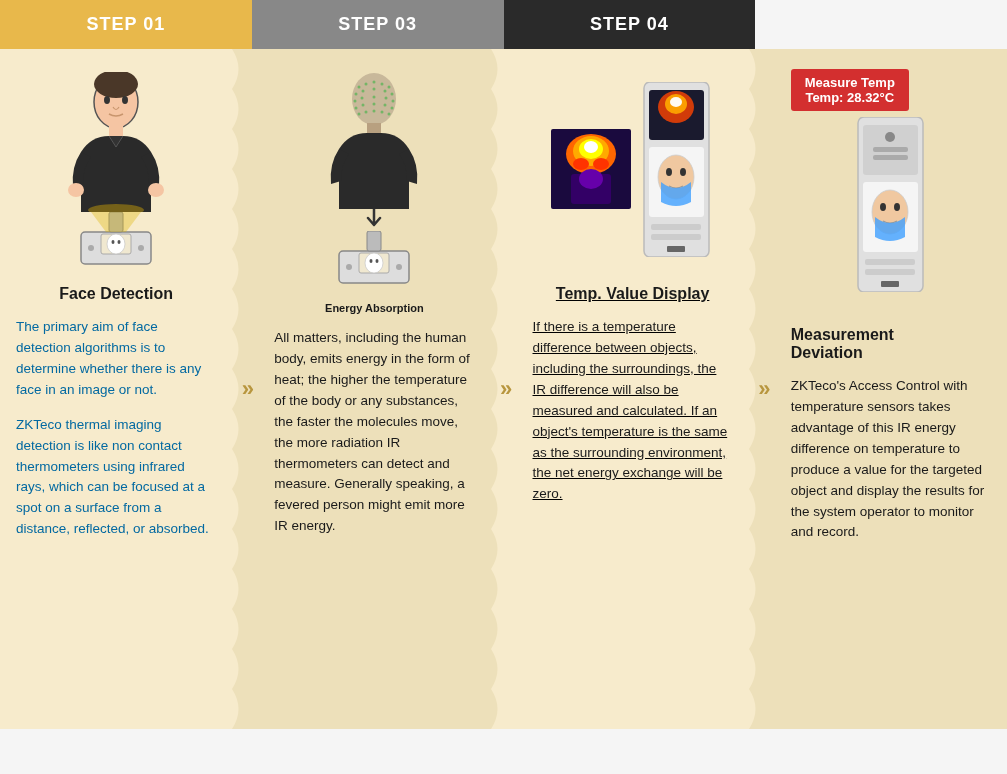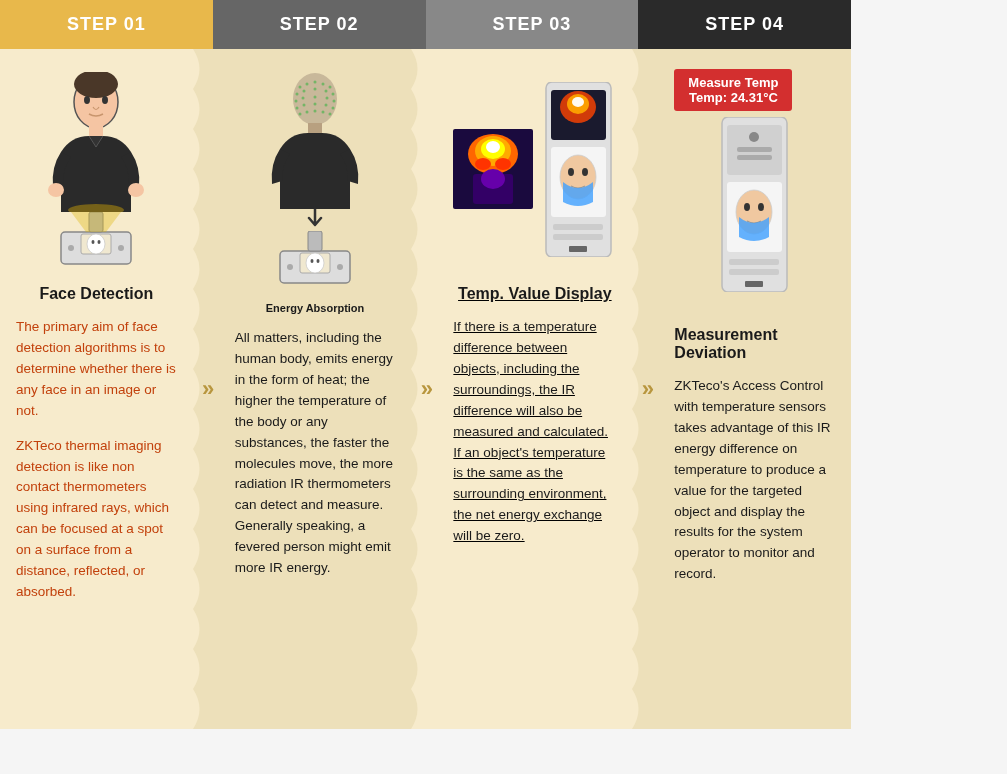--- a/index.html
+++ b/index.html
@@ -50,21 +50,21 @@
     }
 
     .step-body p + p {
       margin-top: 12px;
     }
 
     
     .page-wrapper {
       display: flex;
       flex-direction: column;
-      width: 851px;
+      width: 1007px;
     }
 
     .top-bar {
       display: grid;
       grid-template-columns: 1fr 1fr 1fr 1fr;
       width: 100%;
     }
 
     .body-section {
       display: flex;
@@ -97,23 +97,20 @@
   </style>
 </head>
 <body>
 
 <div class="page-wrapper">
 
   <div class="top-bar">
     <div class="step-header step1-header" style="padding:14px 10px; text-align:center; font-weight:900; font-size:18px; letter-spacing:1px; color:#fff; background:#e8b84b;">
       <span>STEP 01</span>
     </div>
-    <div class="step-header step2-header" style="padding:14px 10px; text-align:center; font-weight:900; font-size:18px; letter-spacing:1px; color:#fff; background:#666666;">
-      <span>STEP 02</span>
-    </div>
     <div class="step-header step3-header" style="padding:14px 10px; text-align:center; font-weight:900; font-size:18px; letter-spacing:1px; color:#fff; background:#888888;">
       <span>STEP 03</span>
     </div>
     <div class="step-header step4-header" style="padding:14px 10px; text-align:center; font-weight:900; font-size:18px; letter-spacing:1px; color:#fff; background:#2a2a2a;">
       <span>STEP 04</span>
     </div>
   </div>
 
   <div class="body-section">
 
@@ -164,21 +161,21 @@
 
           <rect x="38" y="0" width="14" height="20" rx="2" fill="#bbb" stroke="#888" stroke-width="1"></rect>
 
           <polygon points="20,0 70,0 55,20 35,20" fill="rgba(220,180,0,0.35)"></polygon>
         </svg>
       </div>
 
       <div class="step-title" style="font-weight:700; font-size:16px; color:#1a1a1a; margin-bottom:14px; text-align:center;">
         <span>Face Detection</span>
       </div>
-      <div class="step-body" style="font-size:13.5px; color:#c2410c; line-height:1.55;">
+      <div class="step-body" style="font-size:13.5px; color:#0369a1; line-height:1.55;">
         <p>The primary aim of face detection algorithms is to determine whether there is any face in an image or not.</p>
         <p style="margin-top:14px;">ZKTeco thermal imaging detection is like non contact thermometers using infrared rays, which can be focused at a spot on a surface from a distance, reflected, or absorbed.</p>
       </div>
     </div>
 
     <div style="width:26px; background:#f7ebcc; position:relative; flex-shrink:0; z-index:5; display:flex; align-items:center; justify-content:center;">
 
       <svg width="26" height="100%" viewBox="0 0 26 680" preserveAspectRatio="none" style="position:absolute;top:0;left:0;width:26px;height:100%;">
         <path d="M0,0 Q13,20 0,40 Q13,60 0,80 Q13,100 0,120 Q13,140 0,160 Q13,180 0,200 Q13,220 0,240 Q13,260 0,280 Q13,300 0,320 Q13,340 0,360 Q13,380 0,400 Q13,420 0,440 Q13,460 0,480 Q13,500 0,520 Q13,540 0,560 Q13,580 0,600 Q13,620 0,640 Q13,660 0,680 L26,680 L26,0 Z" fill="#ede0ba"></path>
       </svg>
@@ -313,21 +310,21 @@
         <path d="M0,0 Q13,20 0,40 Q13,60 0,80 Q13,100 0,120 Q13,140 0,160 Q13,180 0,200 Q13,220 0,240 Q13,260 0,280 Q13,300 0,320 Q13,340 0,360 Q13,380 0,400 Q13,420 0,440 Q13,460 0,480 Q13,500 0,520 Q13,540 0,560 Q13,580 0,600 Q13,620 0,640 Q13,660 0,680 L26,680 L26,0 Z" fill="#ede0ba"></path>
       </svg>
       <span class="chevron-double" style="font-size:22px; color:#b8963e; font-weight:900; position:absolute; top:50%; transform:translateY(-50%); z-index:20; letter-spacing:-5px;">»</span>
     </div>
 
     <div class="step-col step-col-4" style="flex:1; background:#ede0ba; position:relative; padding: 20px 16px 30px 16px;">
 
       <div style="display:flex; justify-content:flex-start; margin-bottom:6px;">
         <div style="background:#d32f2f; color:#fff; padding:6px 14px; font-weight:700; font-size:13px; border-radius:3px; text-align:center; display:inline-block;">
           <div>Measure Temp</div>
-          <div>Temp: 24.31°C</div>
+          <div>Temp: 28.32°C</div>
         </div>
       </div>
 
       <div class="image-area" style="display:flex; flex-direction:row; align-items:center; justify-content:center; min-height:165px; margin-bottom:16px; gap:8px;">
 
         <svg width="75" height="175" viewBox="0 0 75 175">
           <rect x="5" y="0" width="65" height="175" rx="6" fill="#e0e0e0" stroke="#bbb" stroke-width="1.5"></rect>
 
           <rect x="10" y="8" width="55" height="50" rx="3" fill="#d0d0d0"></rect>
 

